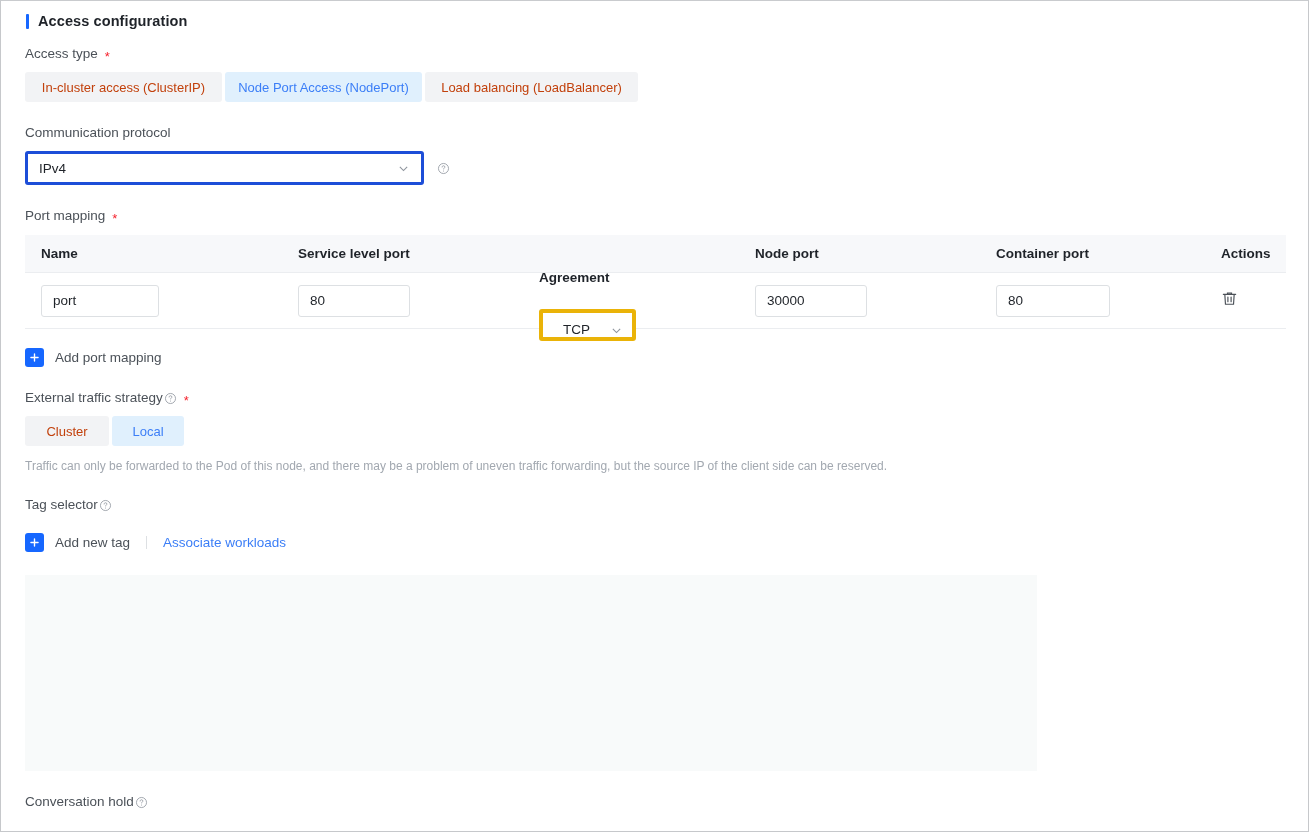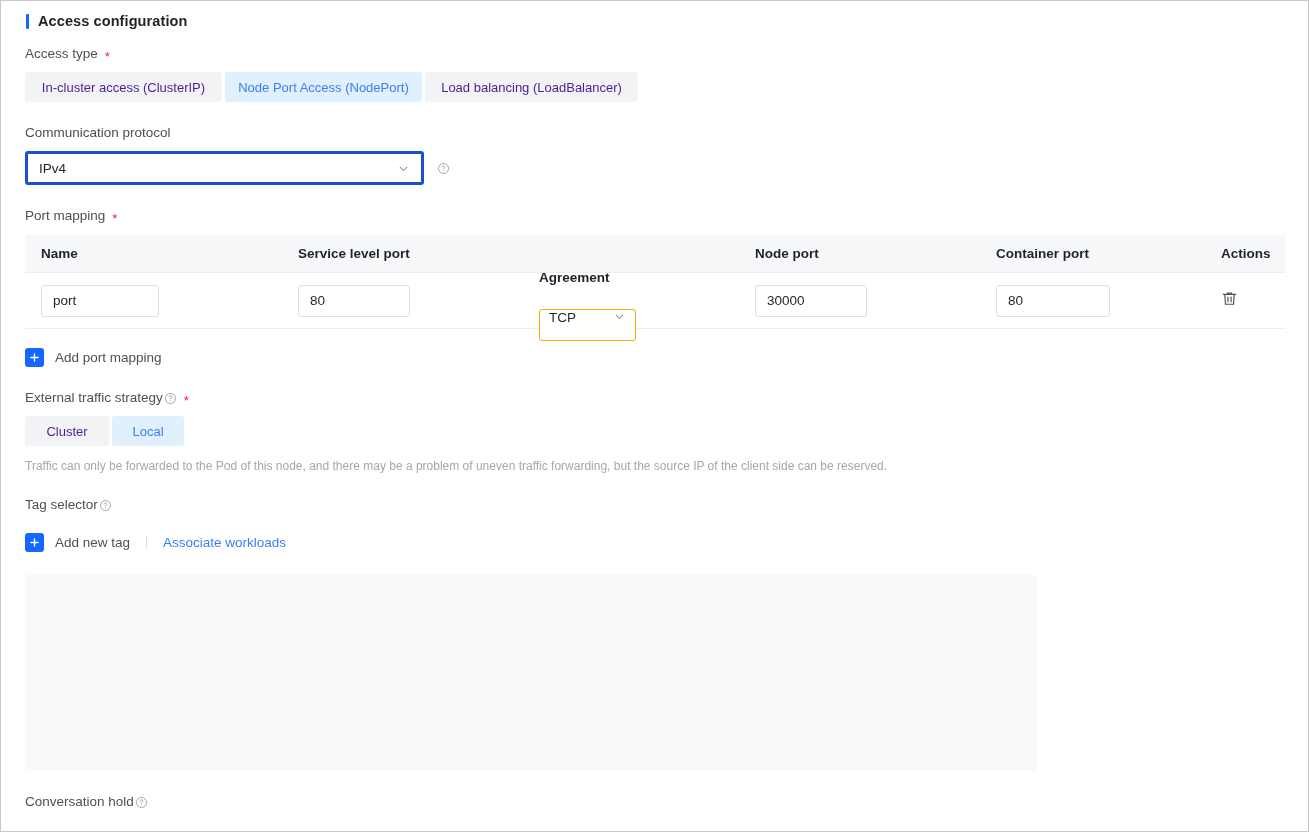--- a/index.html
+++ b/index.html
@@ -67,21 +67,21 @@
     flex: 0 0 auto;
   }
   .help-icon svg { display: block; }
 
   
   .seg-group { display: flex; gap: 3px; margin-top: 9px; }
   .seg {
     height: 30px;
     display: flex; align-items: center; justify-content: center;
     background: #f2f3f5;
-    color: #4c1d95;
+    color: #c2410c;
     font-size: 13px;
     border-radius: 3px;
     cursor: pointer;
     user-select: none;
     white-space: nowrap;
   }
   .seg.active {
     background: #e0f0fd;
     color: #3b7ef7;
   }
@@ -146,25 +146,25 @@
     font-size: 13.5px;
     color: #1f2329;
     cursor: text;
   }
   .inp.w1 { width: 118px; }
   .inp.w2 { width: 112px; }
   .inp.w4 { width: 112px; }
   .inp.w5 { width: 114px; }
   .inp-sel {
     width: 97px; height: 32px;
-    border: 1px solid #eab308;
+    border: 4px solid #eab308;
     border-radius: 3px;
     background: #fff;
-    display: flex; align-items: flex-start; justify-content: space-between;
-    padding: 0 9px 0 9px;
+    display: flex; align-items: flex-end; justify-content: space-between;
+    padding: 0 9px 0 20px;
     font-size: 13.5px;
     color: #1f2329;
     cursor: pointer;
   }
   .trash {
     display: inline-flex;
     width: 17px; height: 17px;
     color: #4b5158;
     cursor: pointer;
   }

